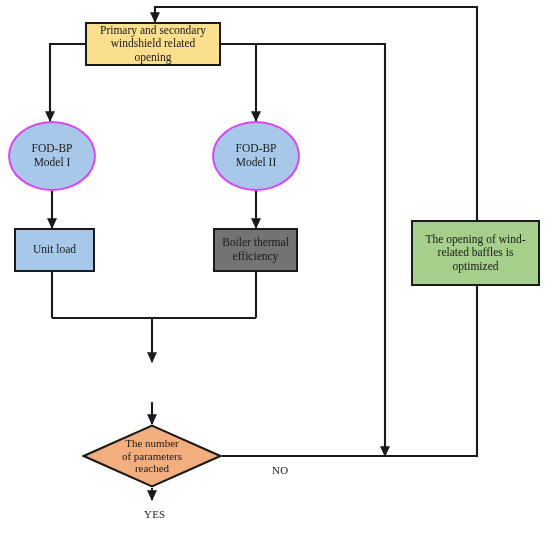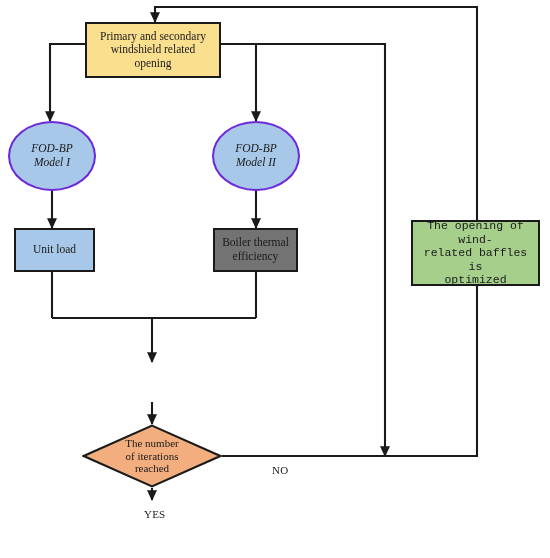--- a/index.html
+++ b/index.html
@@ -38,23 +38,22 @@
   }
   .node .txt {
     display: block;
     padding: 0 4px;
     white-space: pre-line;
   }
   .rect {
     border: 2px solid #1a1a1a;
   }
   .ellipse {
-    border: 2px solid #6d28d9;
+    border: 2px solid #d946ef;
     border-radius: 50%;
-    font-style: italic;
   }
   .diamond-wrap {
     position: absolute;
     z-index: 3;
   }
   .diamond-shape {
     position: absolute;
     left: 0;
     top: 0;
   }
@@ -117,21 +116,21 @@
       <path d="M 152 318 L 152 362" marker-end="url(#arw)"></path>
 
       <path d="M 152 402 L 152 424" marker-end="url(#arw)"></path>
 
       <path d="M 222 456 L 477 456 L 477 286"></path>
 
       <path d="M 152 488 L 152 500" marker-end="url(#arw)"></path>
     </g>
   </svg>
 
-  <div class="node rect" style="left:85px; top:22px; width:136px; height:56px; background:#fadf8f; font-size:11.5px;">
+  <div class="node rect" style="left:85px; top:22px; width:136px; height:44px; background:#fadf8f; font-size:11.5px;">
     <span class="txt">Primary and secondary
 windshield related
 opening</span>
   </div>
 
   <div class="node ellipse" style="left:8px; top:121px; width:88px; height:70px; background:#a7c8e8; font-size:11.5px;">
     <span class="txt">FOD-BP
 Model I</span>
   </div>
 
@@ -142,33 +141,33 @@
 
   <div class="node rect" style="left:14px; top:228px; width:81px; height:44px; background:#a7c8e8; font-size:11.5px;">
     <span class="txt">Unit load</span>
   </div>
 
   <div class="node rect" style="left:213px; top:228px; width:85px; height:44px; background:#737373; font-size:11.5px;">
     <span class="txt">Boiler thermal
 efficiency</span>
   </div>
 
-  <div class="node rect" style="left:411px; top:220px; width:129px; height:66px; background:#a6cf8b; font-size:11.5px;font-family:Liberation Mono, monospace;">
+  <div class="node rect" style="left:411px; top:220px; width:129px; height:66px; background:#a6cf8b; font-size:11.5px;">
     <span class="txt">The opening of wind-
 related baffles is
 optimized</span>
   </div>
 
 
   <div class="diamond-wrap" style="left:82px; top:424px; width:140px; height:64px;">
     <svg class="diamond-shape" width="140" height="64" viewBox="0 0 140 64" xmlns="http://www.w3.org/2000/svg">
       <polygon points="70,1.6 138.4,32 70,62.4 1.6,32" fill="#f2ae7e" stroke="#1a1a1a" stroke-width="2.1" stroke-linejoin="miter"></polygon>
     </svg>
     <div class="diamond-label" style="font-size:11px;">The number
-of iterations
+of parameters
 reached</div>
   </div>
 
 
   <div class="edge-label" style="left:272px; top:440px; font-size:11px;">NO</div>
 
   <div class="edge-label" style="left:144px; top:484px; font-size:11px;">YES</div>
 
 </div>
 

